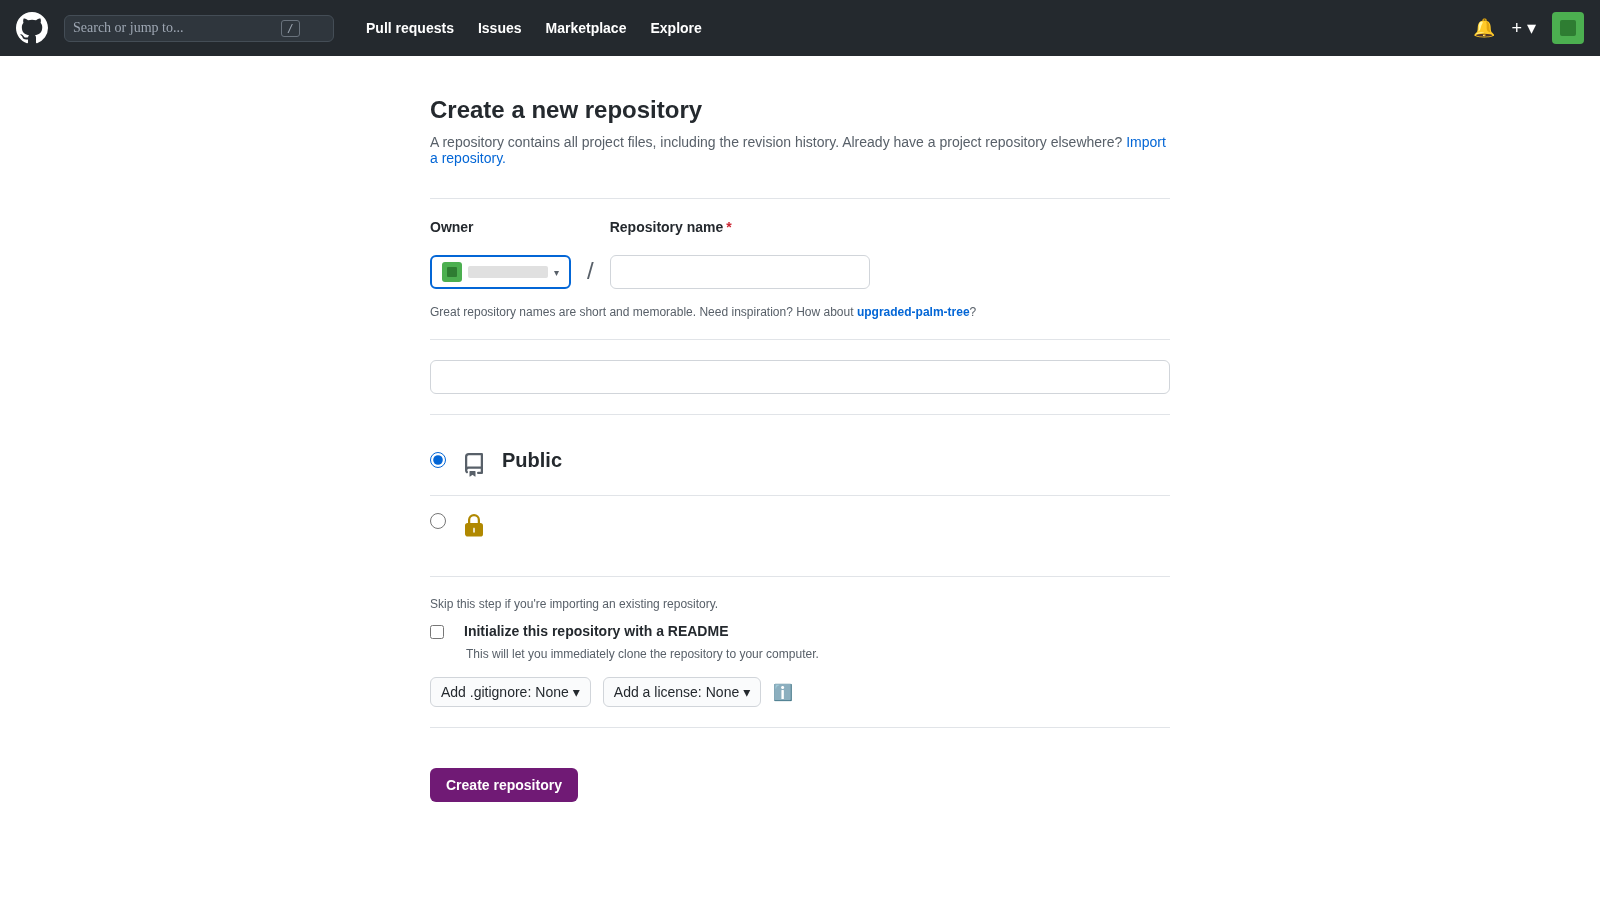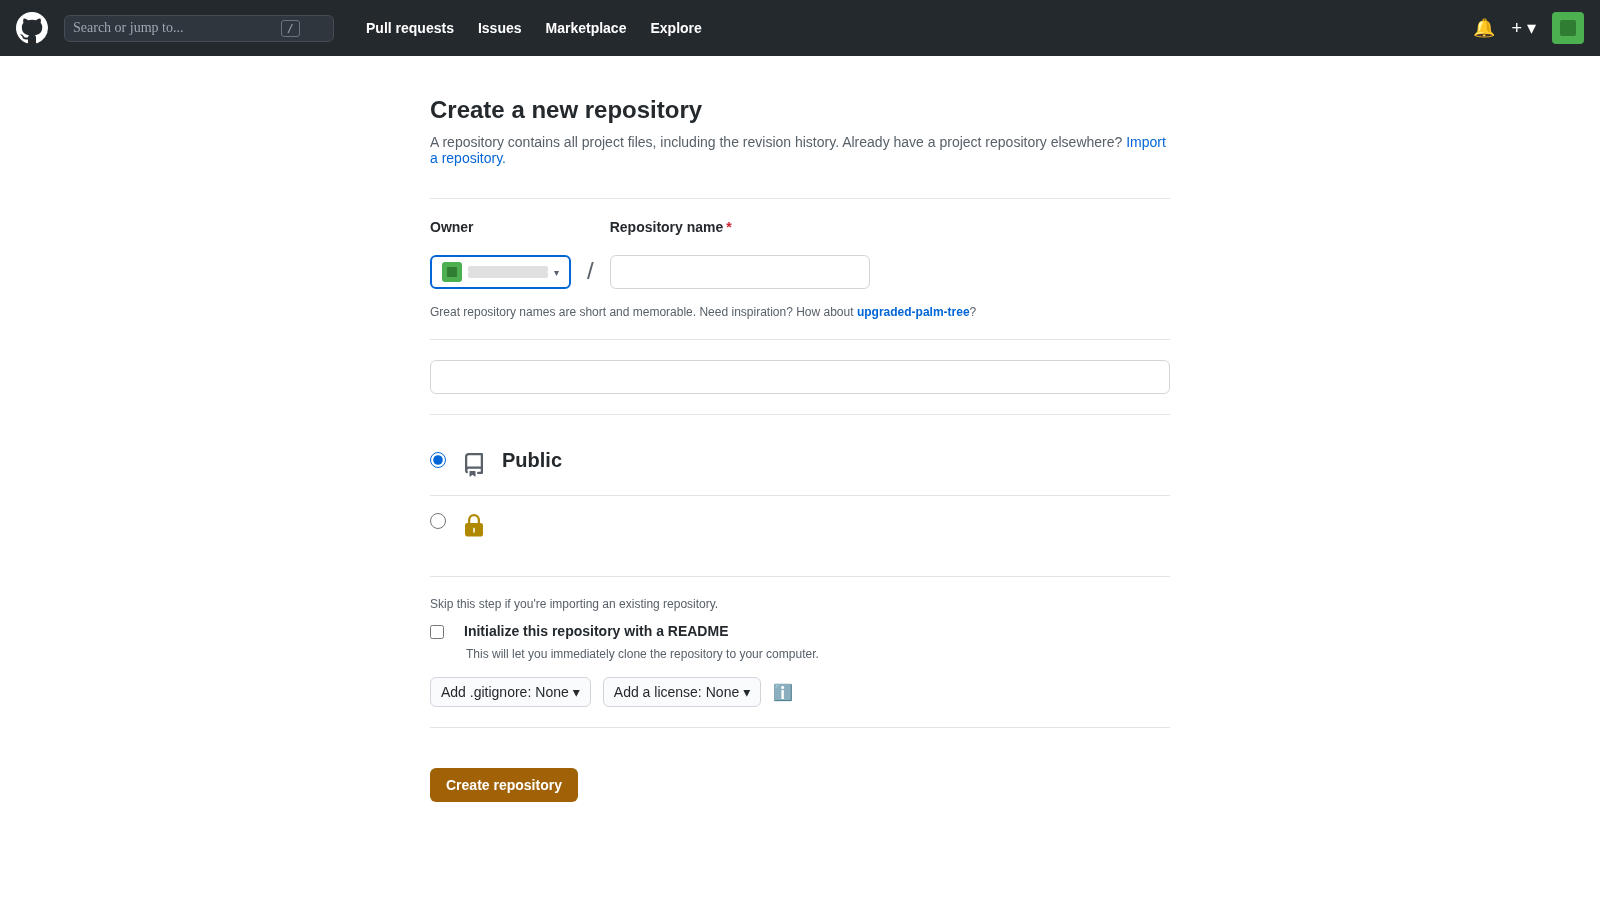--- a/index.html
+++ b/index.html
@@ -334,21 +334,21 @@
     .info-icon {
       color: #0366d6;
       font-size: 16px;
       cursor: pointer;
     }
 
     
     .create-btn {
       display: inline-block;
       padding: 6px 16px;
-      background: #a16207;
+      background: #701a75;
       color: #fff;
       border: none;
       border-radius: 6px;
       font-size: 14px;
       font-weight: 600;
       cursor: pointer;
       margin-top: 20px;
       height: 34px;
     }
     .create-btn:disabled {

